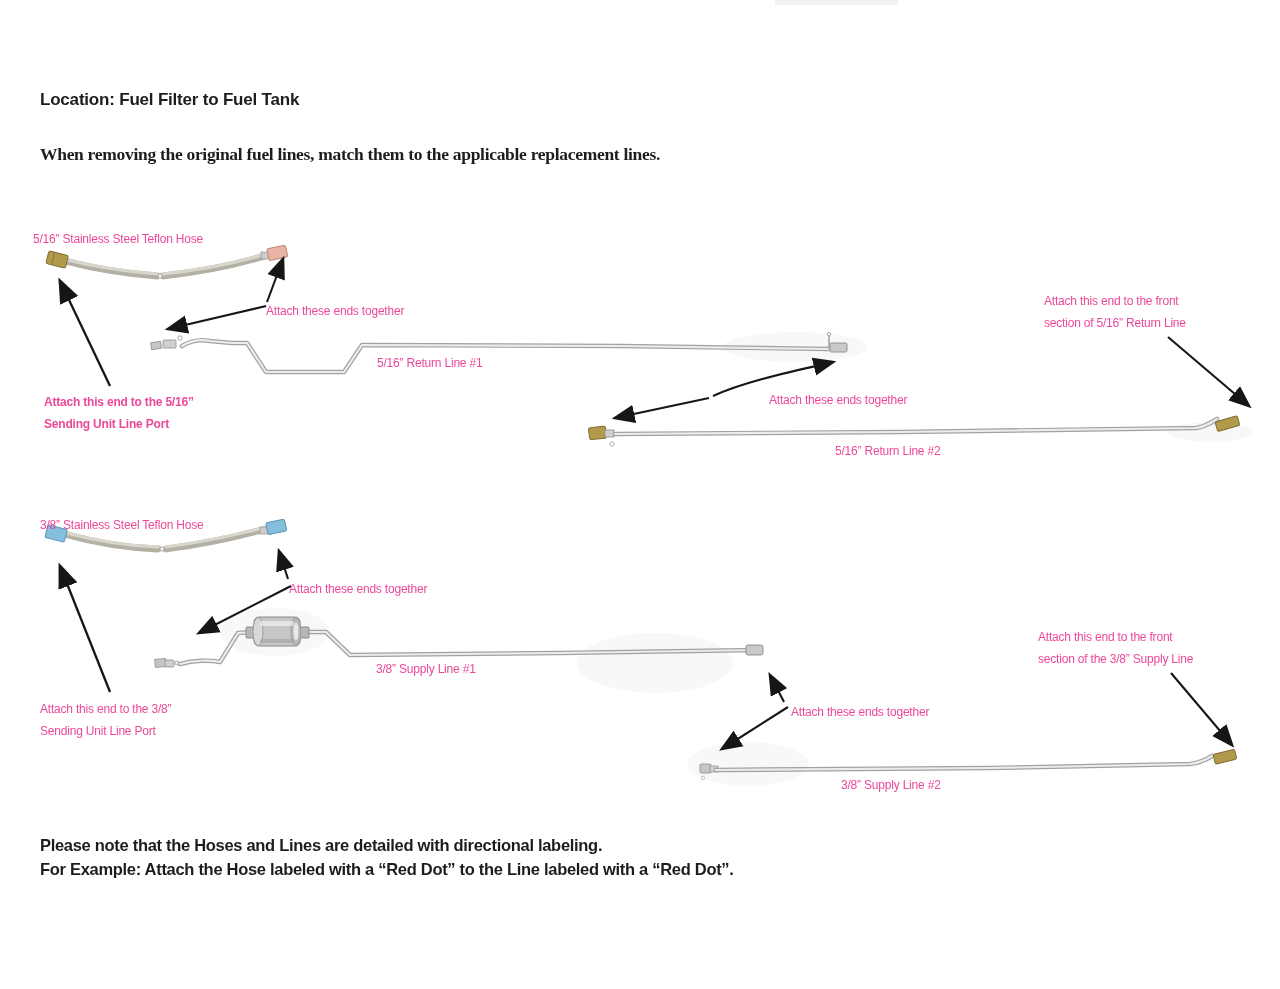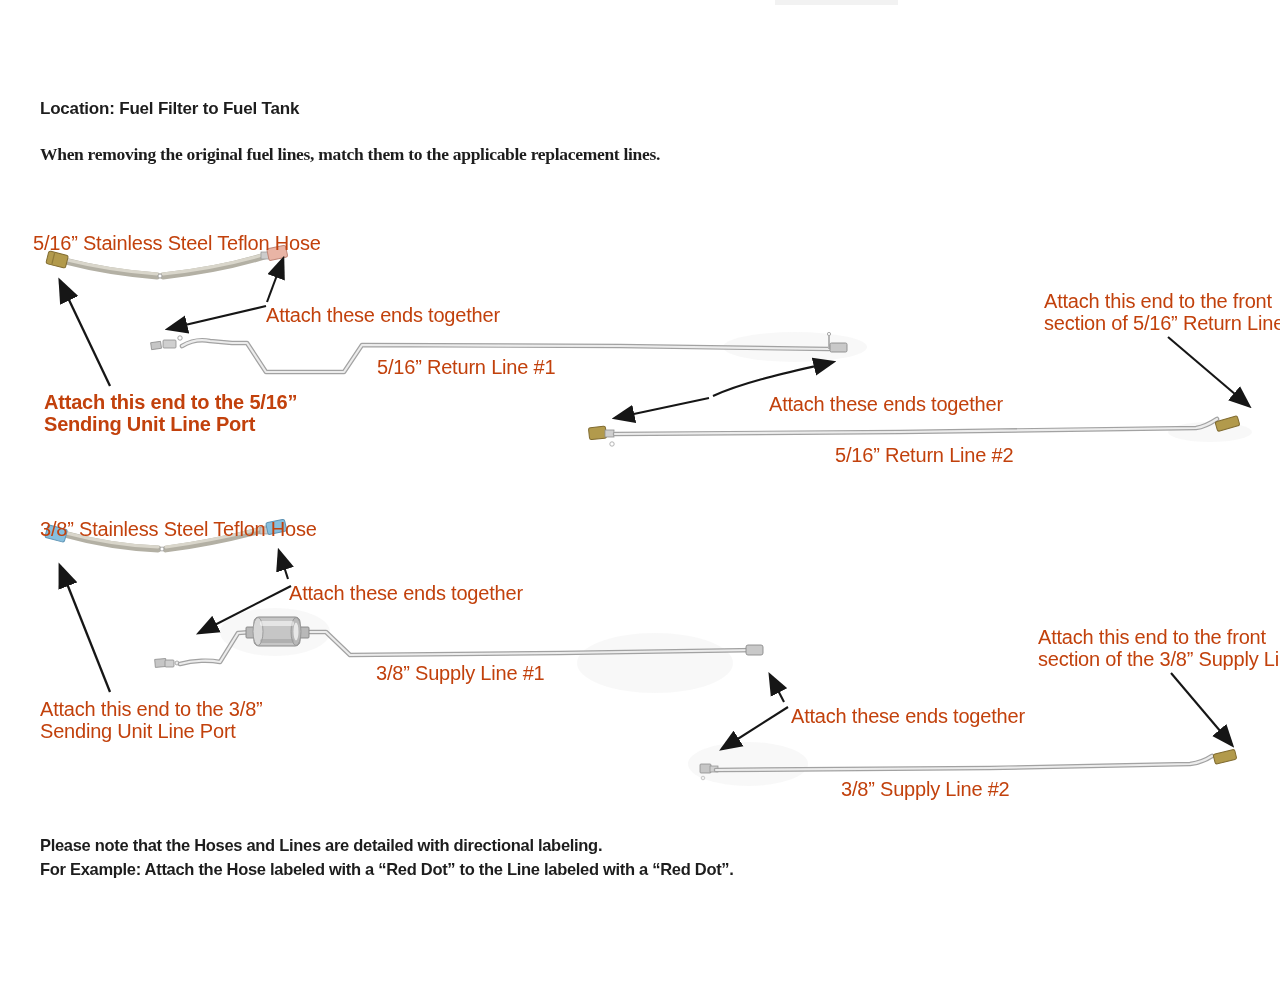--- a/index.html
+++ b/index.html
@@ -1,25 +1,25 @@
 <!DOCTYPE html>
 <html><head>
 <meta charset="utf-8">
 <style>
   html,body{margin:0;padding:0;background:#fff;}
   .page{position:relative;width:1280px;height:989px;background:#ffffff;overflow:hidden;
         font-family:"Liberation Sans", sans-serif;color:#1d1d1d;}
   .topbar{position:absolute;left:775px;top:0;width:123px;height:5px;background:#f2f2f2;}
   .title{position:absolute;left:40px;top:42px;font-size:27px;font-weight:bold;
          letter-spacing:-0.4px;white-space:nowrap;}
-  .subhead{position:absolute;left:40px;top:99px;font-size:17px;font-weight:bold;
+  .subhead{position:absolute;left:40px;top:90px;font-size:17px;font-weight:bold;
            letter-spacing:-0.2px;white-space:nowrap;}
   .intro{position:absolute;left:40px;top:144px;font-size:17.5px;font-weight:bold;
          letter-spacing:-0.3px;white-space:nowrap;font-family:Liberation Serif, serif;}
-  .lbl{position:absolute;font-size:20px;letter-spacing:-0.2px;white-space:nowrap;color:#c2410c;}
+  .lbl{position:absolute;font-size:12px;letter-spacing:-0.2px;white-space:nowrap;color:#ec4899;}
   .lbl2{line-height:22px;}
   .footer-line{position:absolute;left:40px;font-size:16.5px;font-weight:bold;
                letter-spacing:-0.3px;white-space:nowrap;}
   svg.art{position:absolute;left:0;top:0;width:1280px;height:989px;}
   .steel-outer{fill:none;stroke:#a2a2a2;stroke-width:4.6;stroke-linejoin:round;stroke-linecap:round;}
   .steel-inner{fill:none;stroke:#ececec;stroke-width:2.2;stroke-linejoin:round;stroke-linecap:round;}
   .hose-outer{fill:none;stroke:#b3b0a4;stroke-width:6.8;stroke-linecap:round;}
   .hose-inner{fill:none;stroke:#d9d6cb;stroke-width:3;stroke-linecap:round;}
   .arrow{fill:none;stroke:#161616;stroke-width:2.1;}
   .arrow-long{stroke-width:2.3;}

